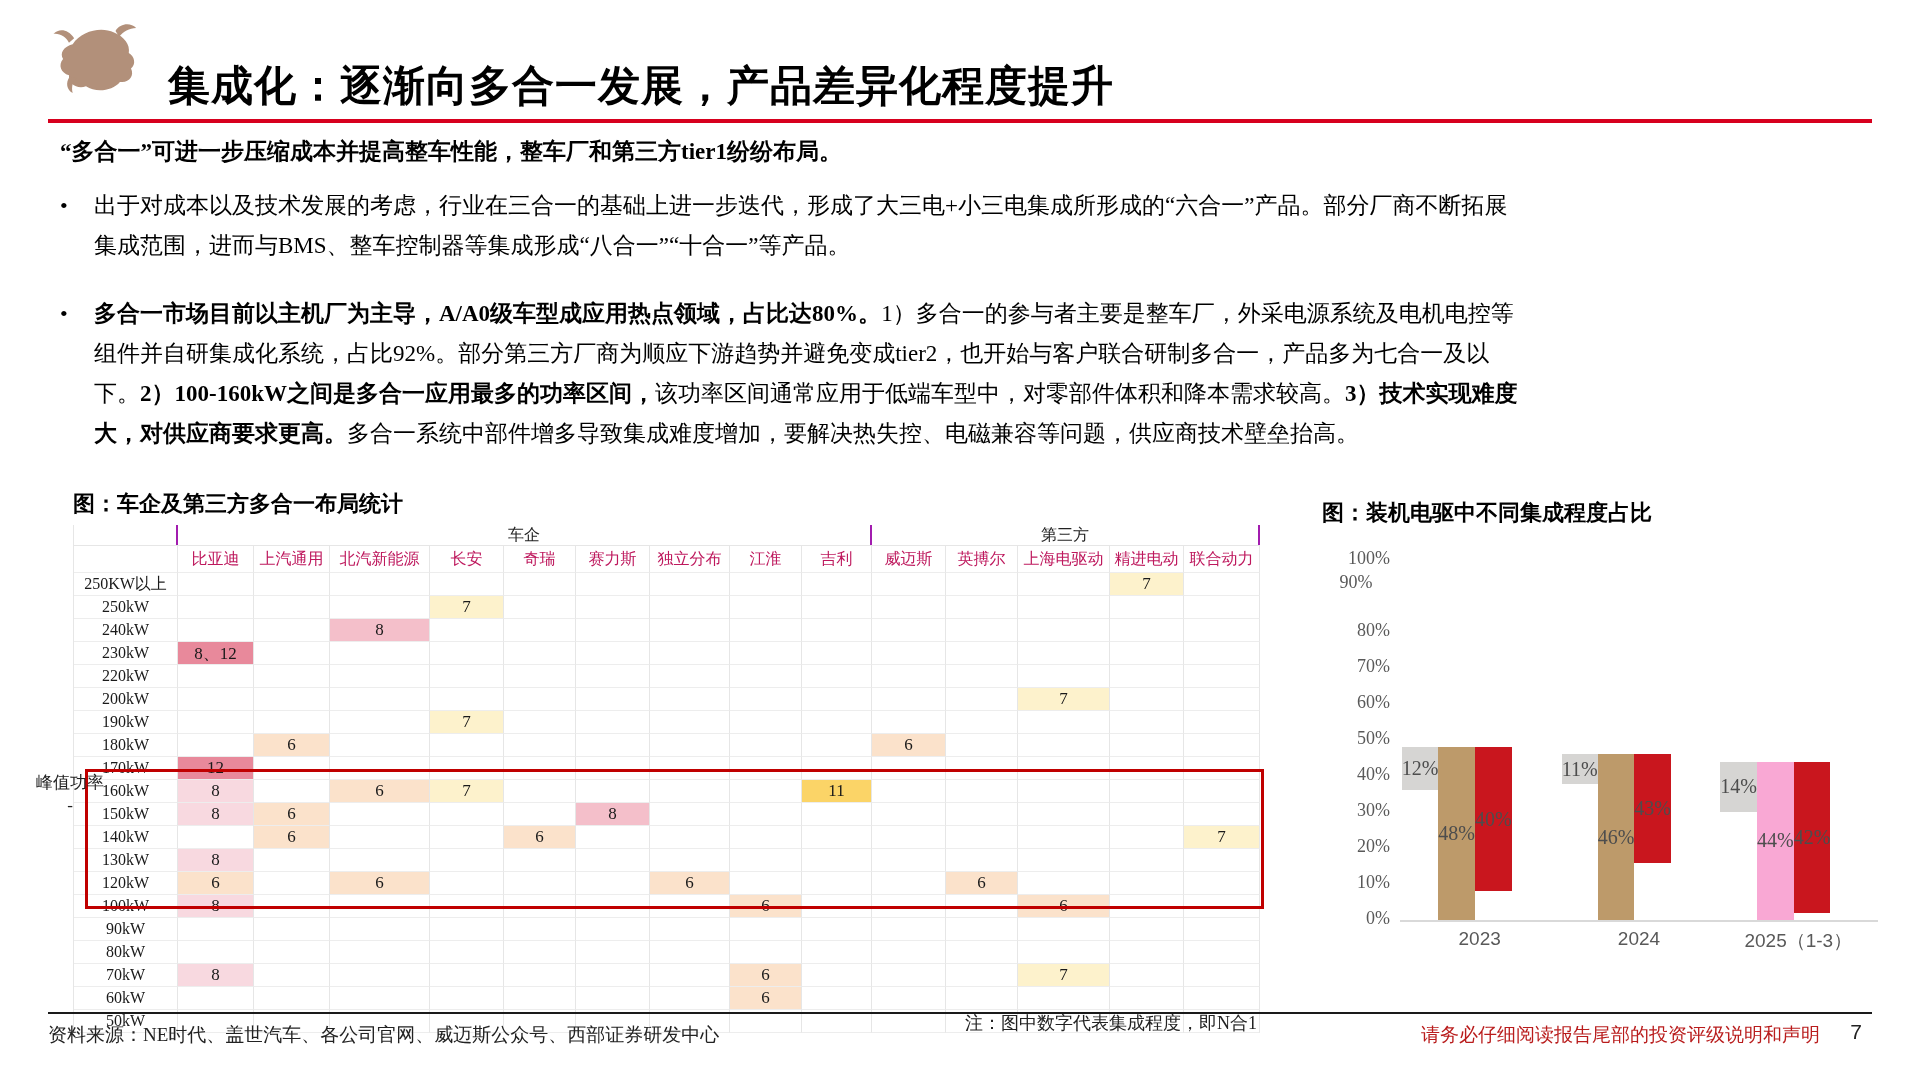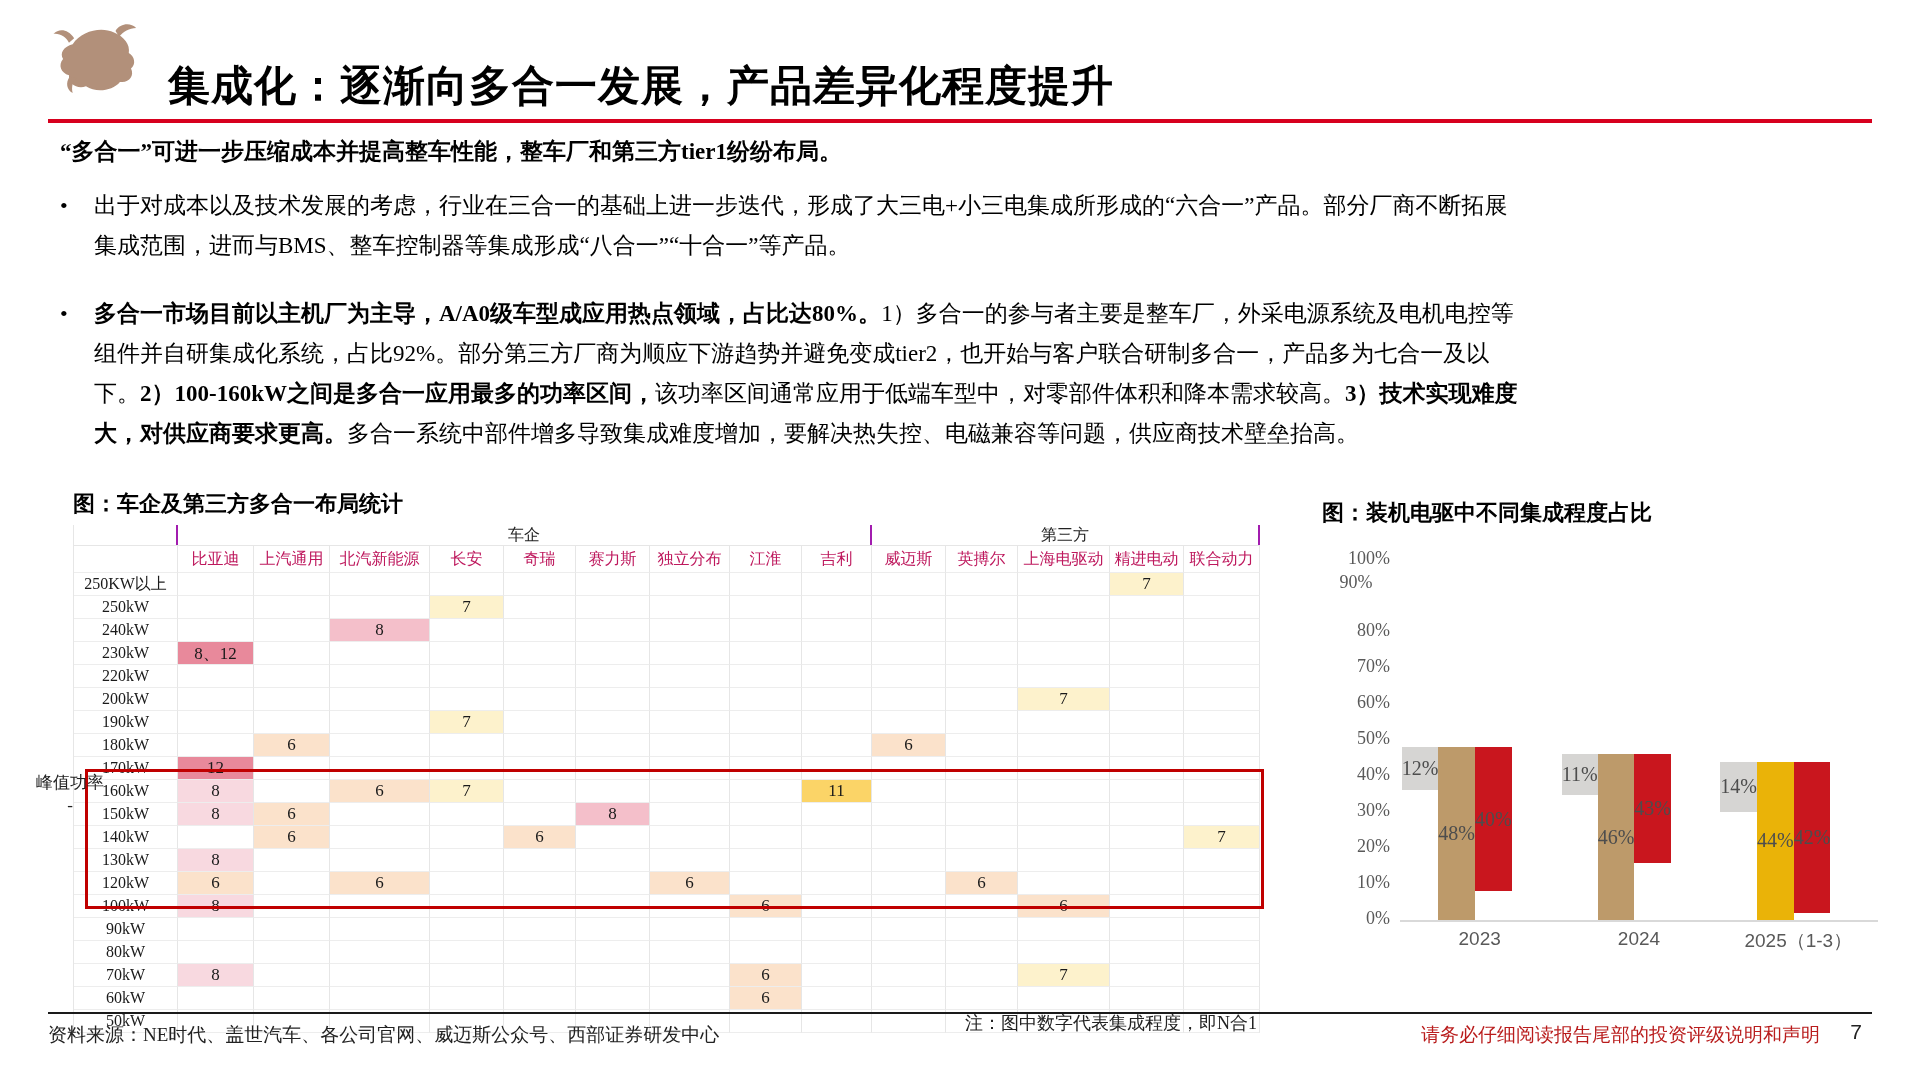--- a/index.html
+++ b/index.html
@@ -426,37 +426,37 @@
               <div class="bar-seg" style="height: 172.8px; background: rgb(189, 154, 106);">
                 <span>48%</span>
               </div>
               <div class="bar-seg" style="height: 144px; background: rgb(201, 22, 30);">
                 <span>40%</span>
               </div>
             </div>
           </div>
           <div class="slot">
             <div class="bar-stack">
-              <div class="bar-seg" style="height: 41px; background: rgb(214, 213, 211);">
+              <div class="bar-seg" style="height: 30px; background: rgb(214, 213, 211);">
                 <span>11%</span>
               </div>
               <div class="bar-seg" style="height: 165.6px; background: rgb(189, 154, 106);">
                 <span>46%</span>
               </div>
               <div class="bar-seg" style="height: 109px; background: rgb(201, 22, 30);">
                 <span>43%</span>
               </div>
             </div>
           </div>
           <div class="slot">
             <div class="bar-stack">
               <div class="bar-seg" style="height: 50.4px; background: rgb(214, 213, 211);">
                 <span>14%</span>
               </div>
-              <div class="bar-seg" style="height: 158.4px; background: #eab308;">
+              <div class="bar-seg" style="height: 158.4px; background: #f9a8d4;">
                 <span>44%</span>
               </div>
               <div class="bar-seg" style="height: 151.2px; background: rgb(201, 22, 30);">
                 <span>42%</span>
               </div>
             </div>
           </div>
         </div>
     </div>
     <div id="yticks">

